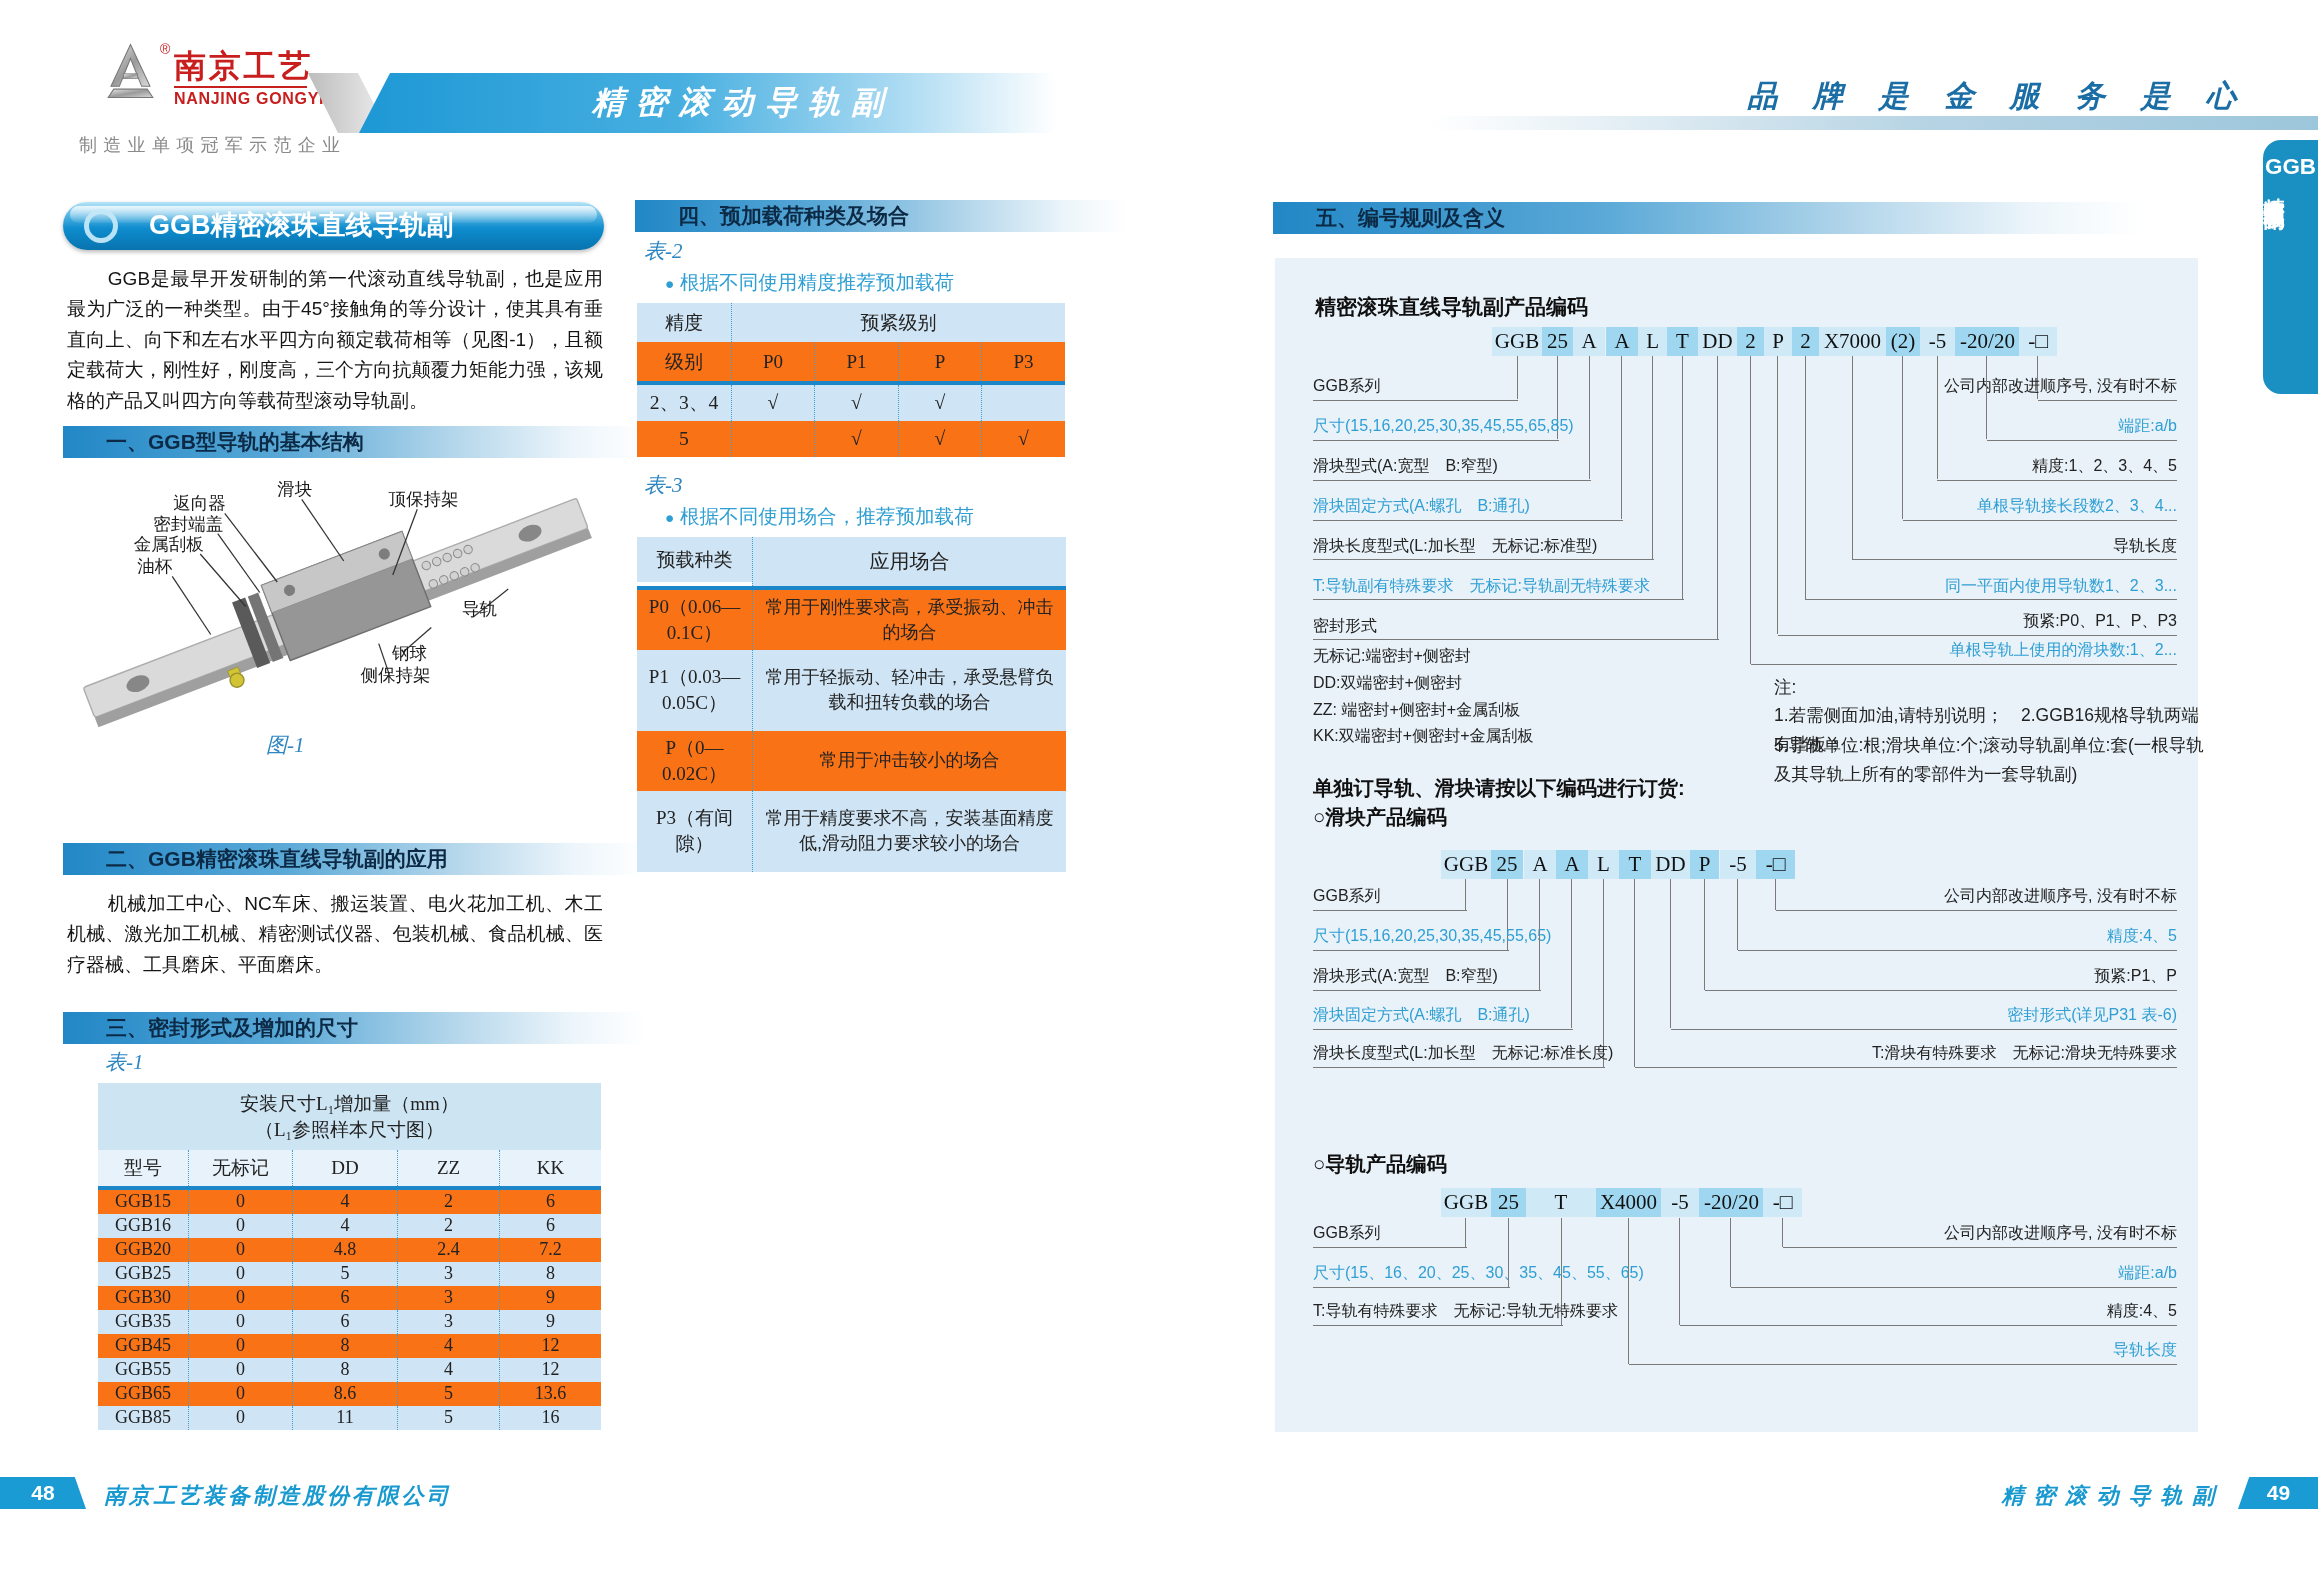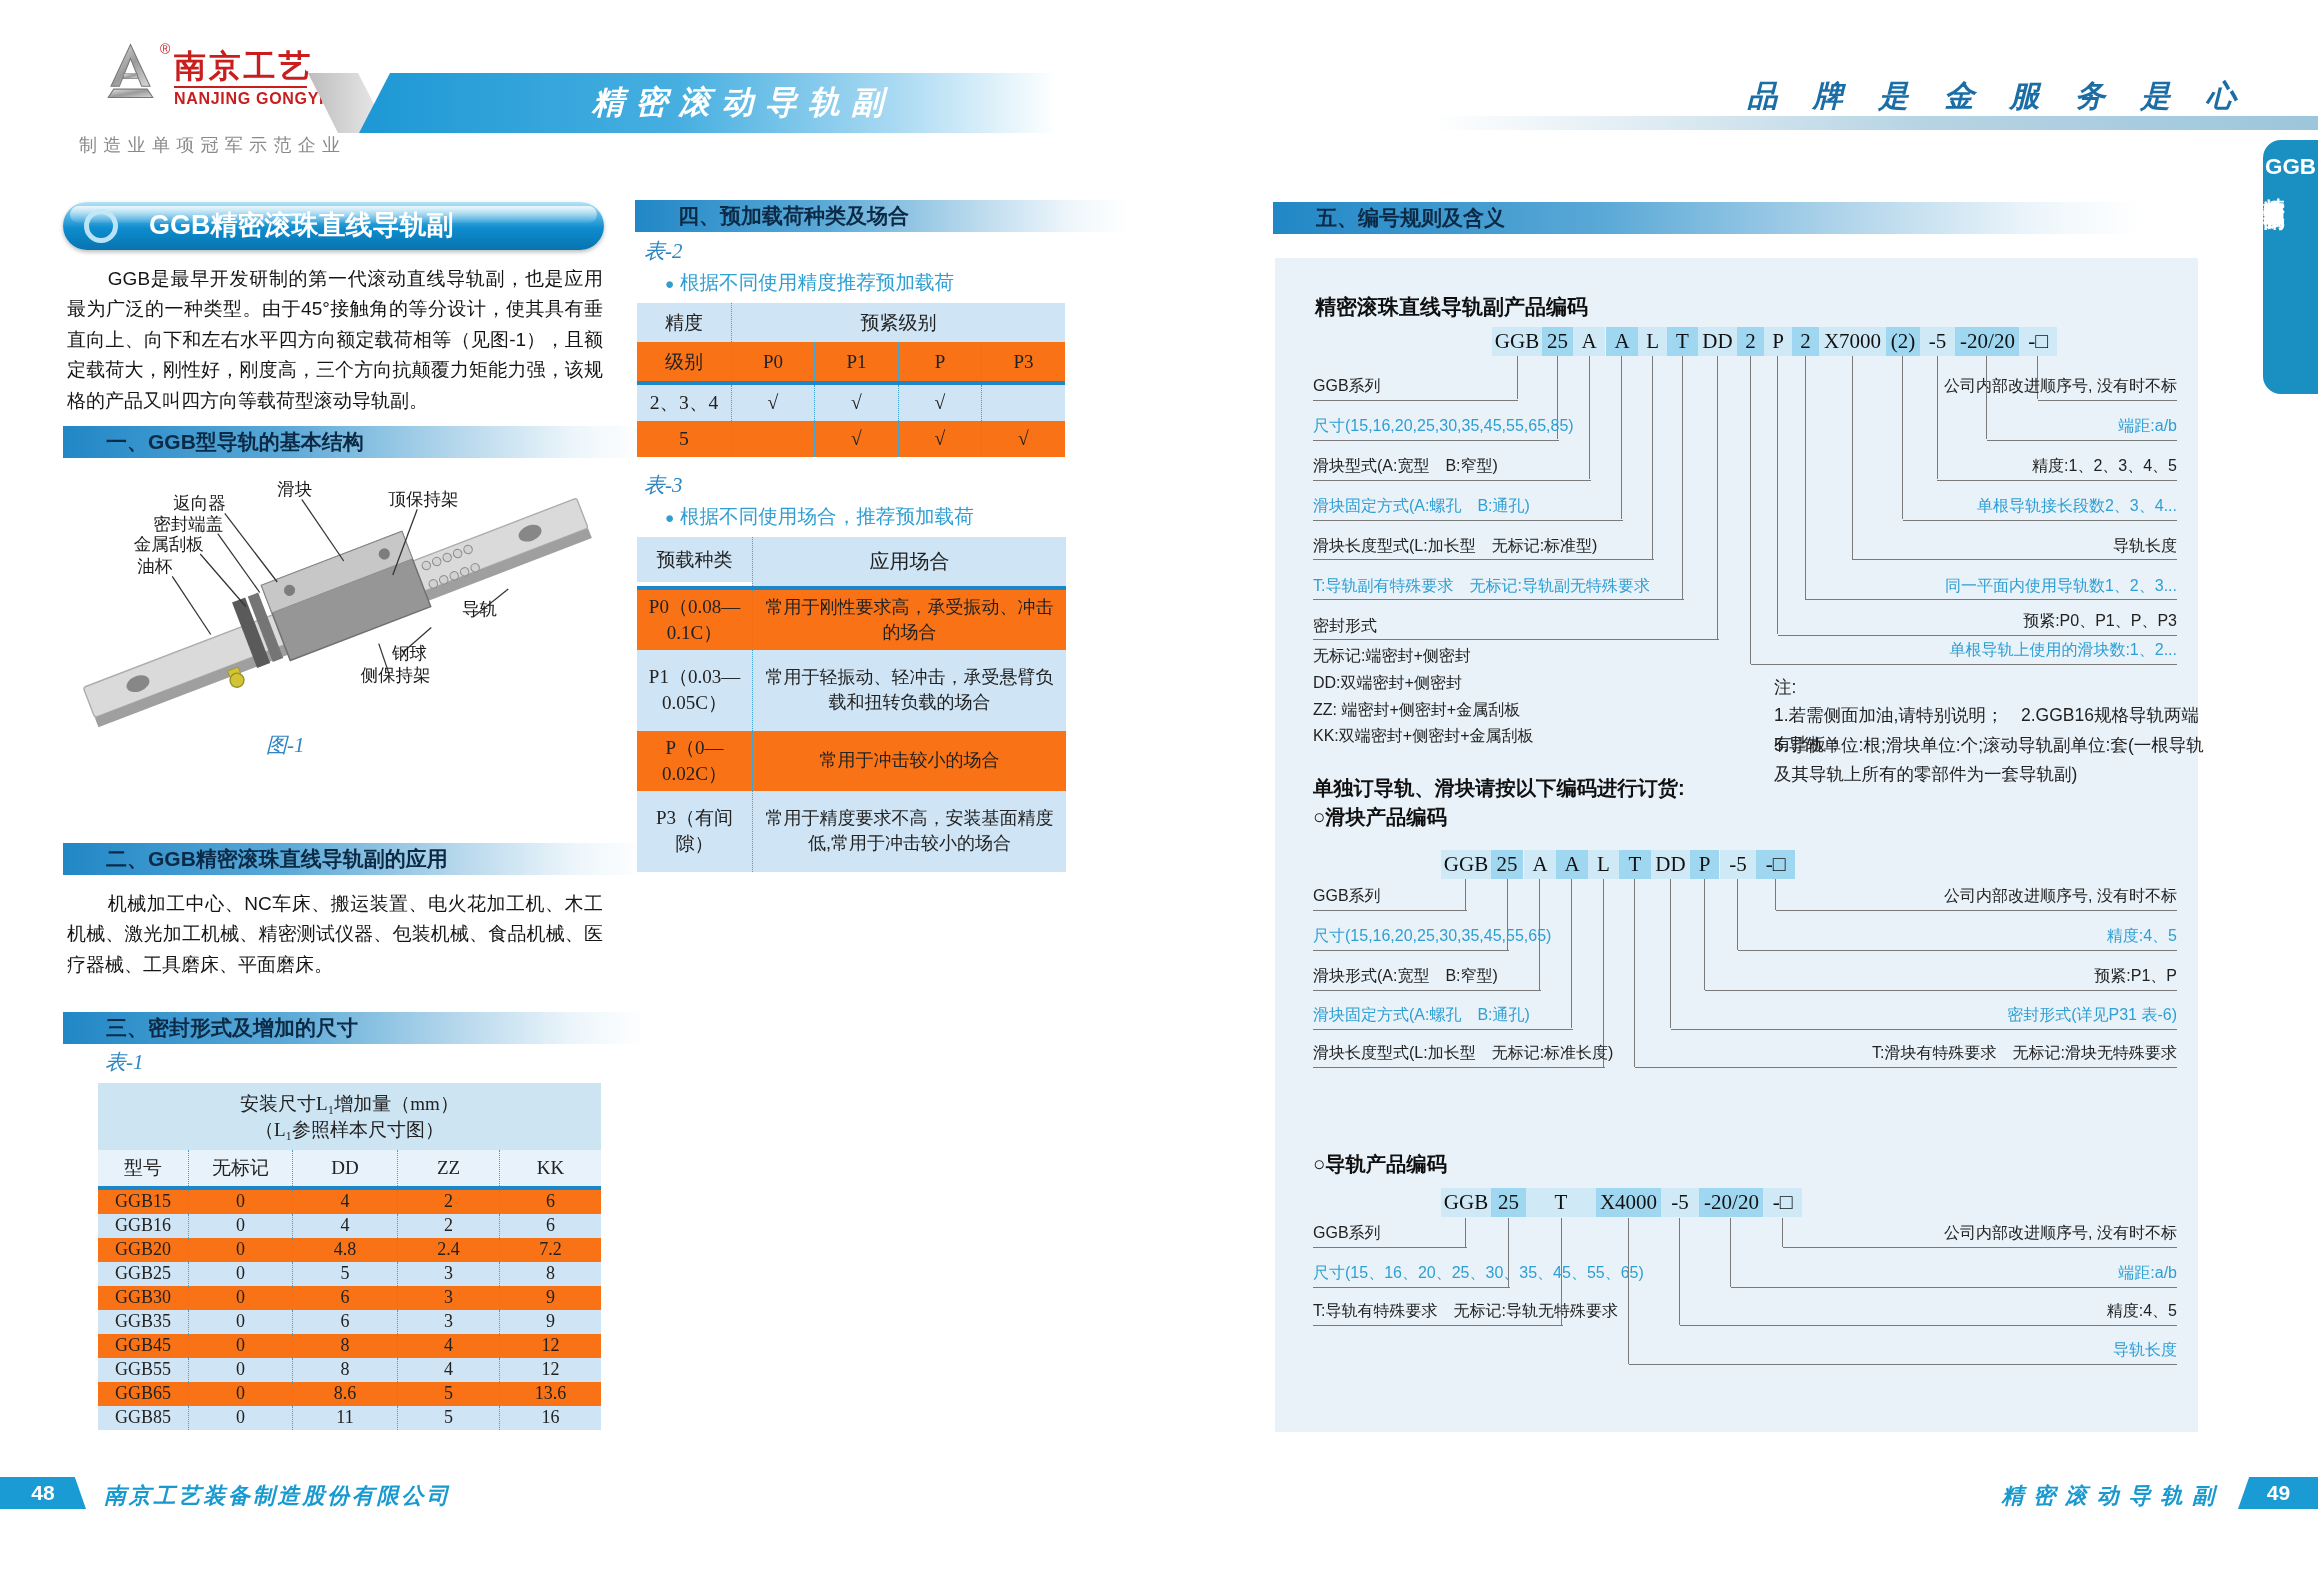--- a/index.html
+++ b/index.html
@@ -281,28 +281,28 @@
       <div class="cell bg-lt dot-l" style="height: 36px; font-size: 19.6px;">√</div>
     </div>
   <div class="abs tcaption" style="left:644px;top:471px;">表-3</div>
   <div class="abs bullet-line" style="left:665px;top:503px;">
     <span class="bullet-dot">●</span><span>根据不同使用场合，推荐预加载荷</span>
   </div>
   <div id="table3" class="grid">
       <div class="cell bg-dk" style="height: 45px; font-size: 19px;">预载种类</div>
       <div class="cell bg-dk dot-l" style="height: 49px; font-size: 20px;">应用场合</div>
       <div class="t-rule"></div>
-      <div class="cell bg-lt" style="height: 60px; font-size: 19px;">P0（0.08—0.1C）</div>
+      <div class="cell bg-lt" style="height: 60px; font-size: 19px;">P0（0.06—0.1C）</div>
       <div class="cell bg-lt dot-l" style="height: 60px; font-size: 18px; font-family: &quot;Liberation Sans&quot;, sans-serif; line-height: 25px; padding: 0px 11.2px;">常用于刚性要求高，承受振动、冲击的场合</div>
       <div class="cell bg-dk" style="height: 81px; font-size: 19px;">P1（0.03—0.05C）</div>
       <div class="cell bg-dk dot-l" style="height: 81px; font-size: 18px; font-family: &quot;Liberation Sans&quot;, sans-serif; line-height: 25px; padding: 0px 11.2px;">常用于轻振动、轻冲击，承受悬臂负载和扭转负载的场合</div>
       <div class="cell bg-lt" style="height: 60px; font-size: 19px;">P（0—0.02C）</div>
       <div class="cell bg-lt dot-l" style="height: 60px; font-size: 18px; font-family: &quot;Liberation Sans&quot;, sans-serif; line-height: 25px; padding: 0px 11.2px;">常用于冲击较小的场合</div>
       <div class="cell bg-dk" style="height: 81px; font-size: 19px;">P3（有间隙）</div>
-      <div class="cell bg-dk dot-l" style="height: 81px; font-size: 18px; font-family: &quot;Liberation Sans&quot;, sans-serif; line-height: 25px; padding: 0px 11.2px;">常用于精度要求不高，安装基面精度低,常用于冲击较小的场合</div>
+      <div class="cell bg-dk dot-l" style="height: 81px; font-size: 18px; font-family: &quot;Liberation Sans&quot;, sans-serif; line-height: 25px; padding: 0px 11.2px;">常用于精度要求不高，安装基面精度低,滑动阻力要求较小的场合</div>
     </div>
 
   <div class="abs panel"></div>
   <div class="abs secbar sec5">五、编号规则及含义</div>
   <div class="abs rp-title" style="left:1315px;top:293px;">精密滚珠直线导轨副产品编码</div>
   <div id="diagram1">
       <div class="code-seg seg-lt" style="left: 1492px; top: 327px; width: 50px;">GGB</div>
       <div class="code-seg seg-dk" style="left: 1542px; top: 327px; width: 31px;">25</div>
       <div class="code-seg seg-lt" style="left: 1573px; top: 327px; width: 32px;">A</div>
       <div class="code-seg seg-dk" style="left: 1606px; top: 327px; width: 32px;">A</div>

